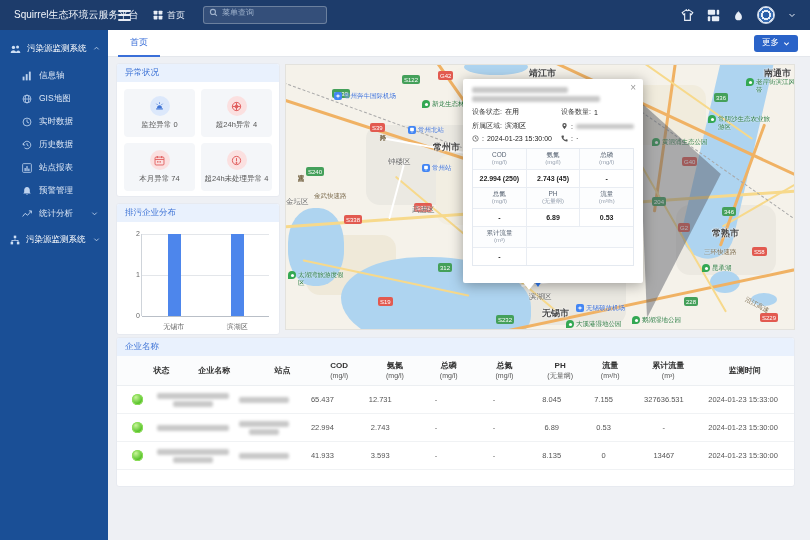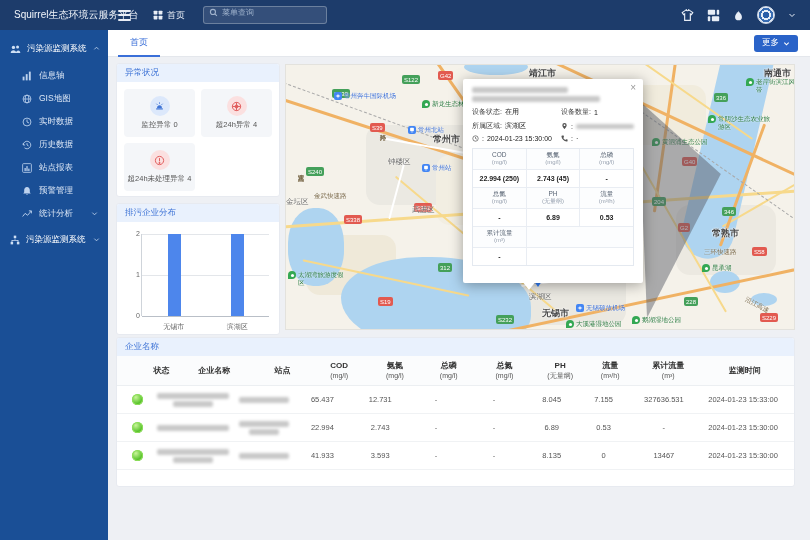--- a/index.html
+++ b/index.html
@@ -311,20 +311,35 @@
               <span class="ic">
                 <svg width="11" height="11" viewBox="0 0 16 16" fill="none" stroke="currentColor" stroke-width="1.4">
                   <circle cx="8" cy="8" r="6"></circle>
                   <line x1="8" y1="2" x2="8" y2="14"></line>
                   <line x1="2" y1="8" x2="14" y2="8"></line>
                   <circle cx="8" cy="8" r="2.2" fill="currentColor"></circle>
                 </svg>
               </span>
             </div>
             <div class="clabel">超24h异常 4</div>
+          </div>
+          <div class="card red">
+            <div class="bubble">
+              <span class="ic">
+                <svg width="11" height="11" viewBox="0 0 16 16" fill="currentColor">
+                  <rect x="1.5" y="3" width="13" height="11.5" rx="1.5" fill="none" stroke="currentColor" stroke-width="1.3"></rect>
+                  <line x1="1.5" y1="6.5" x2="14.5" y2="6.5" stroke="currentColor" stroke-width="1.3"></line>
+                  <rect x="4" y="1.5" width="1.6" height="3"></rect>
+                  <rect x="10.4" y="1.5" width="1.6" height="3"></rect>
+                  <rect x="4.5" y="9" width="2" height="2"></rect>
+                  <rect x="8" y="9" width="2" height="2"></rect>
+                </svg>
+              </span>
+            </div>
+            <div class="clabel">本月异常 74</div>
           </div>
           <div class="card red">
             <div class="bubble">
               <span class="ic">
                 <svg width="11" height="11" viewBox="0 0 16 16" fill="none" stroke="currentColor" stroke-width="1.4">
                   <circle cx="8" cy="8" r="6"></circle>
                   <line x1="8" y1="4.5" x2="8" y2="9"></line>
                   <circle cx="8" cy="11.5" r="0.9" fill="currentColor"></circle>
                 </svg>
               </span>
@@ -379,21 +394,21 @@
           <div class="road" style="background: rgb(247, 217, 139); left: 305px; top: 168px; width: 180px; height: 2px; transform: rotate(60deg);"></div>
           <div class="road" style="background: rgb(240, 178, 100); left: 455px; top: 55px; width: 2.5px; height: 130px; transform: rotate(20deg);"></div>
           <div class="road" style="background: rgb(255, 255, 255); left: 95px; top: 80px; width: 90px; height: 2px; transform: rotate(10deg);"></div>
           <div class="road" style="background: rgb(255, 255, 255); left: 110px; top: 95px; width: 2px; height: 60px; transform: rotate(15deg);"></div>
           <div class="road" style="background: rgb(255, 255, 255); left: 235px; top: 215px; width: 70px; height: 2px; transform: rotate(-8deg);"></div>
           <div class="road" style="background: rgb(247, 217, 139); left: 330px; top: 30px; width: 150px; height: 2px; transform: rotate(35deg);"></div>
           <div class="rail" style="left: -10px; top: 60px; width: 250px; transform: rotate(20deg);"></div>
           <div class="rail" style="left: 290px; top: 95px; width: 270px; transform: rotate(35deg);"></div>
         </div>
       <div id="map-labels">
-          <div class="city-label" style="left: 147px; top: 68px;">常州市</div>
+          <div class="city-label" style="left: 147px; top: 76px;">常州市</div>
           <div class="city-label" style="left: 256px; top: 242px;">无锡市</div>
           <div class="city-label" style="left: 426px; top: 162px;">常熟市</div>
           <div class="city-label" style="left: 478px; top: 2px;">南通市</div>
           <div class="city-label" style="left: 243px; top: 2px;">靖江市</div>
           <div class="dist-label" style="left: 102px; top: 92px;">钟楼区</div>
           <div class="dist-label" style="left: 126px; top: 140px;">武进区</div>
           <div class="dist-label" style="left: 243px; top: 227px;">滨湖区</div>
           <div class="dist-label" style="left: 0px; top: 132px;">金坛区</div>
           <div class="road-label" style="left: 28px; top: 127px;">金武快速路</div>
           <div class="road-label" style="left: 418px; top: 183px;">三环快速路</div>

